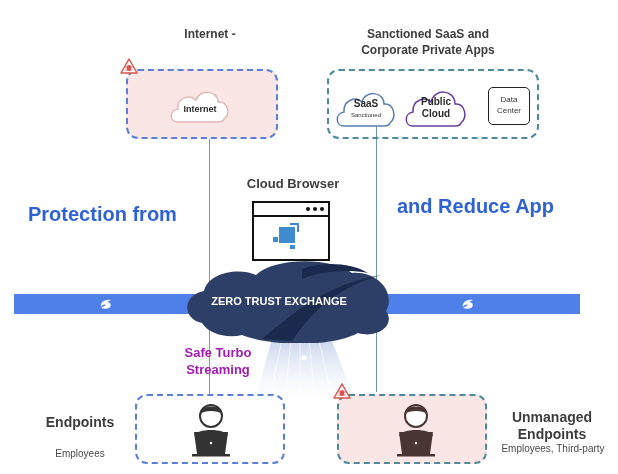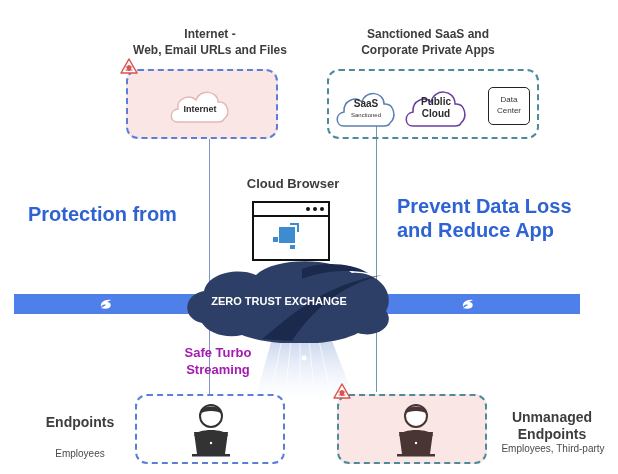--- a/index.html
+++ b/index.html
@@ -16,21 +16,20 @@
   .endpoint-sub { font-size:10px; text-align:center; color:#4a4a4a; }
 </style>
 </head>
 <body>
 
 <div class="vline" style="left:209px;top:124px;height:270px;background:#7d95c8;"></div>
 <div class="vline" style="left:376px;top:124px;height:268px;background:#6b9aa8;"></div>
 
 <div class="abs heading" style="left:90px;top:26px;width:240px;">
   <div>Internet -</div>
-  <div>Web, Email URLs and Files</div>
 </div>
 <div class="abs dash-box" style="left:126px;top:69px;width:152px;height:70px;background:#fbe6e6;border-color:#5b7fd6;"></div>
 <div class="abs" style="left:120px;top:58px;width:18px;height:16px;">
   <svg width="18" height="16" viewBox="0 0 18 16">
     <path d="M9 1 L17 15 L1 15 Z" fill="#fff" stroke="#d9534f" stroke-width="1.5" stroke-linejoin="round"></path>
     <ellipse cx="9" cy="10" rx="2.2" ry="3" fill="#d9534f"></ellipse>
     <line x1="5.5" y1="9" x2="12.5" y2="9" stroke="#d9534f" stroke-width="1"></line>
     <line x1="5.5" y1="12" x2="12.5" y2="12" stroke="#d9534f" stroke-width="1"></line>
   </svg>
 </div>
@@ -66,21 +65,20 @@
 
 <div class="abs" style="left:480px;top:87px;width:42px;height:38px;border:1.5px solid #222;border-radius:5px;box-sizing:border-box;background:#fff;font-size:8px;text-align:center;line-height:11px;padding-top:6px;color:#333;margin-left:8px;">
   <div>Data</div>
   <div>Center</div>
 </div>
 
 <div class="abs blue-title" style="left:28px;top:202px;width:180px;">
   <div>Protection from</div>
 </div>
 <div class="abs blue-title" style="left:397px;top:194px;width:220px;">
-  <div>Prevent Data Loss</div>
   <div>and Reduce App</div>
 </div>
 
 <div class="abs heading" style="left:220px;top:176px;width:146px;font-size:13px;">Cloud Browser</div>
 <div class="abs" style="left:252px;top:201px;width:78px;height:60px;">
   <svg width="78" height="60" viewBox="0 0 78 60">
     <rect x="1" y="1" width="76" height="58" fill="#fff" stroke="#111" stroke-width="2"></rect>
     <line x1="1" y1="15" x2="77" y2="15" stroke="#111" stroke-width="2"></line>
     <circle cx="56" cy="8" r="2" fill="#111"></circle>
     <circle cx="63" cy="8" r="2" fill="#111"></circle>

